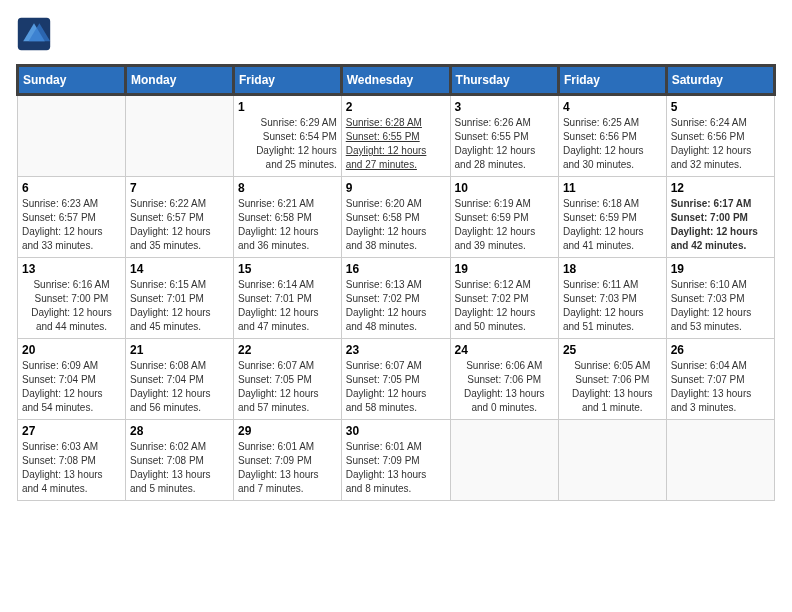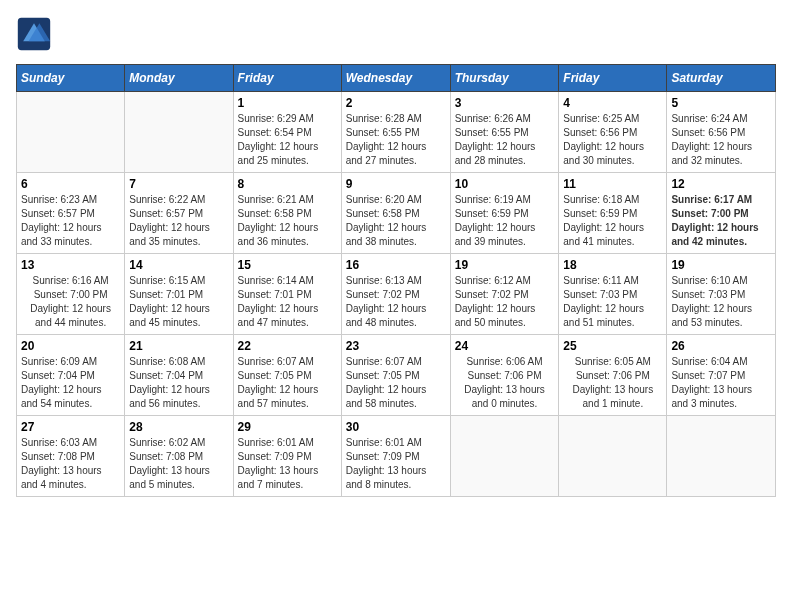--- a/index.html
+++ b/index.html
@@ -51,22 +51,21 @@
       border-collapse: collapse;
       font-size: 11px;
     }
     .calendar th {
       background-color: #2a6ebb;
       color: #fff;
       padding: 6px 4px;
       text-align: left;
       font-size: 12px;
       font-weight: bold;
-      border: 1px solid #404040;
-      font-style: italic;
+      border: 3px solid #404040;
     }
     .calendar td {
       vertical-align: top;
       border: 1px solid #ccc;
       padding: 4px;
       width: 110px;
       height: 80px;
       background: #fff;
     }
     .calendar td.empty {
@@ -116,27 +115,27 @@
         <th>Friday</th>
         <th>Saturday</th>
       </tr>
   </thead>
   <tbody id="calendar-body">
   <tr>
         <td class="empty"></td>
         <td class="empty"></td>
         <td>
           <div class="day-num">1</div>
-          <div class="day-detail" style="white-space: pre-line;">Sunrise: 6:29 AM
+          <div class="day-detail" style="white-space: pre-line; text-align: right;">Sunrise: 6:29 AM
 Sunset: 6:54 PM
 Daylight: 12 hours and 25 minutes.</div>
         </td>
         <td>
           <div class="day-num">2</div>
-          <div class="day-detail" style="white-space: pre-line;">Sunrise: 6:28 AM
+          <div class="day-detail" style="white-space: pre-line; text-decoration: underline;">Sunrise: 6:28 AM
 Sunset: 6:55 PM
 Daylight: 12 hours and 27 minutes.</div>
         </td>
         <td>
           <div class="day-num">3</div>
           <div class="day-detail" style="white-space: pre-line;">Sunrise: 6:26 AM
 Sunset: 6:55 PM
 Daylight: 12 hours and 28 minutes.</div>
         </td>
         <td>

